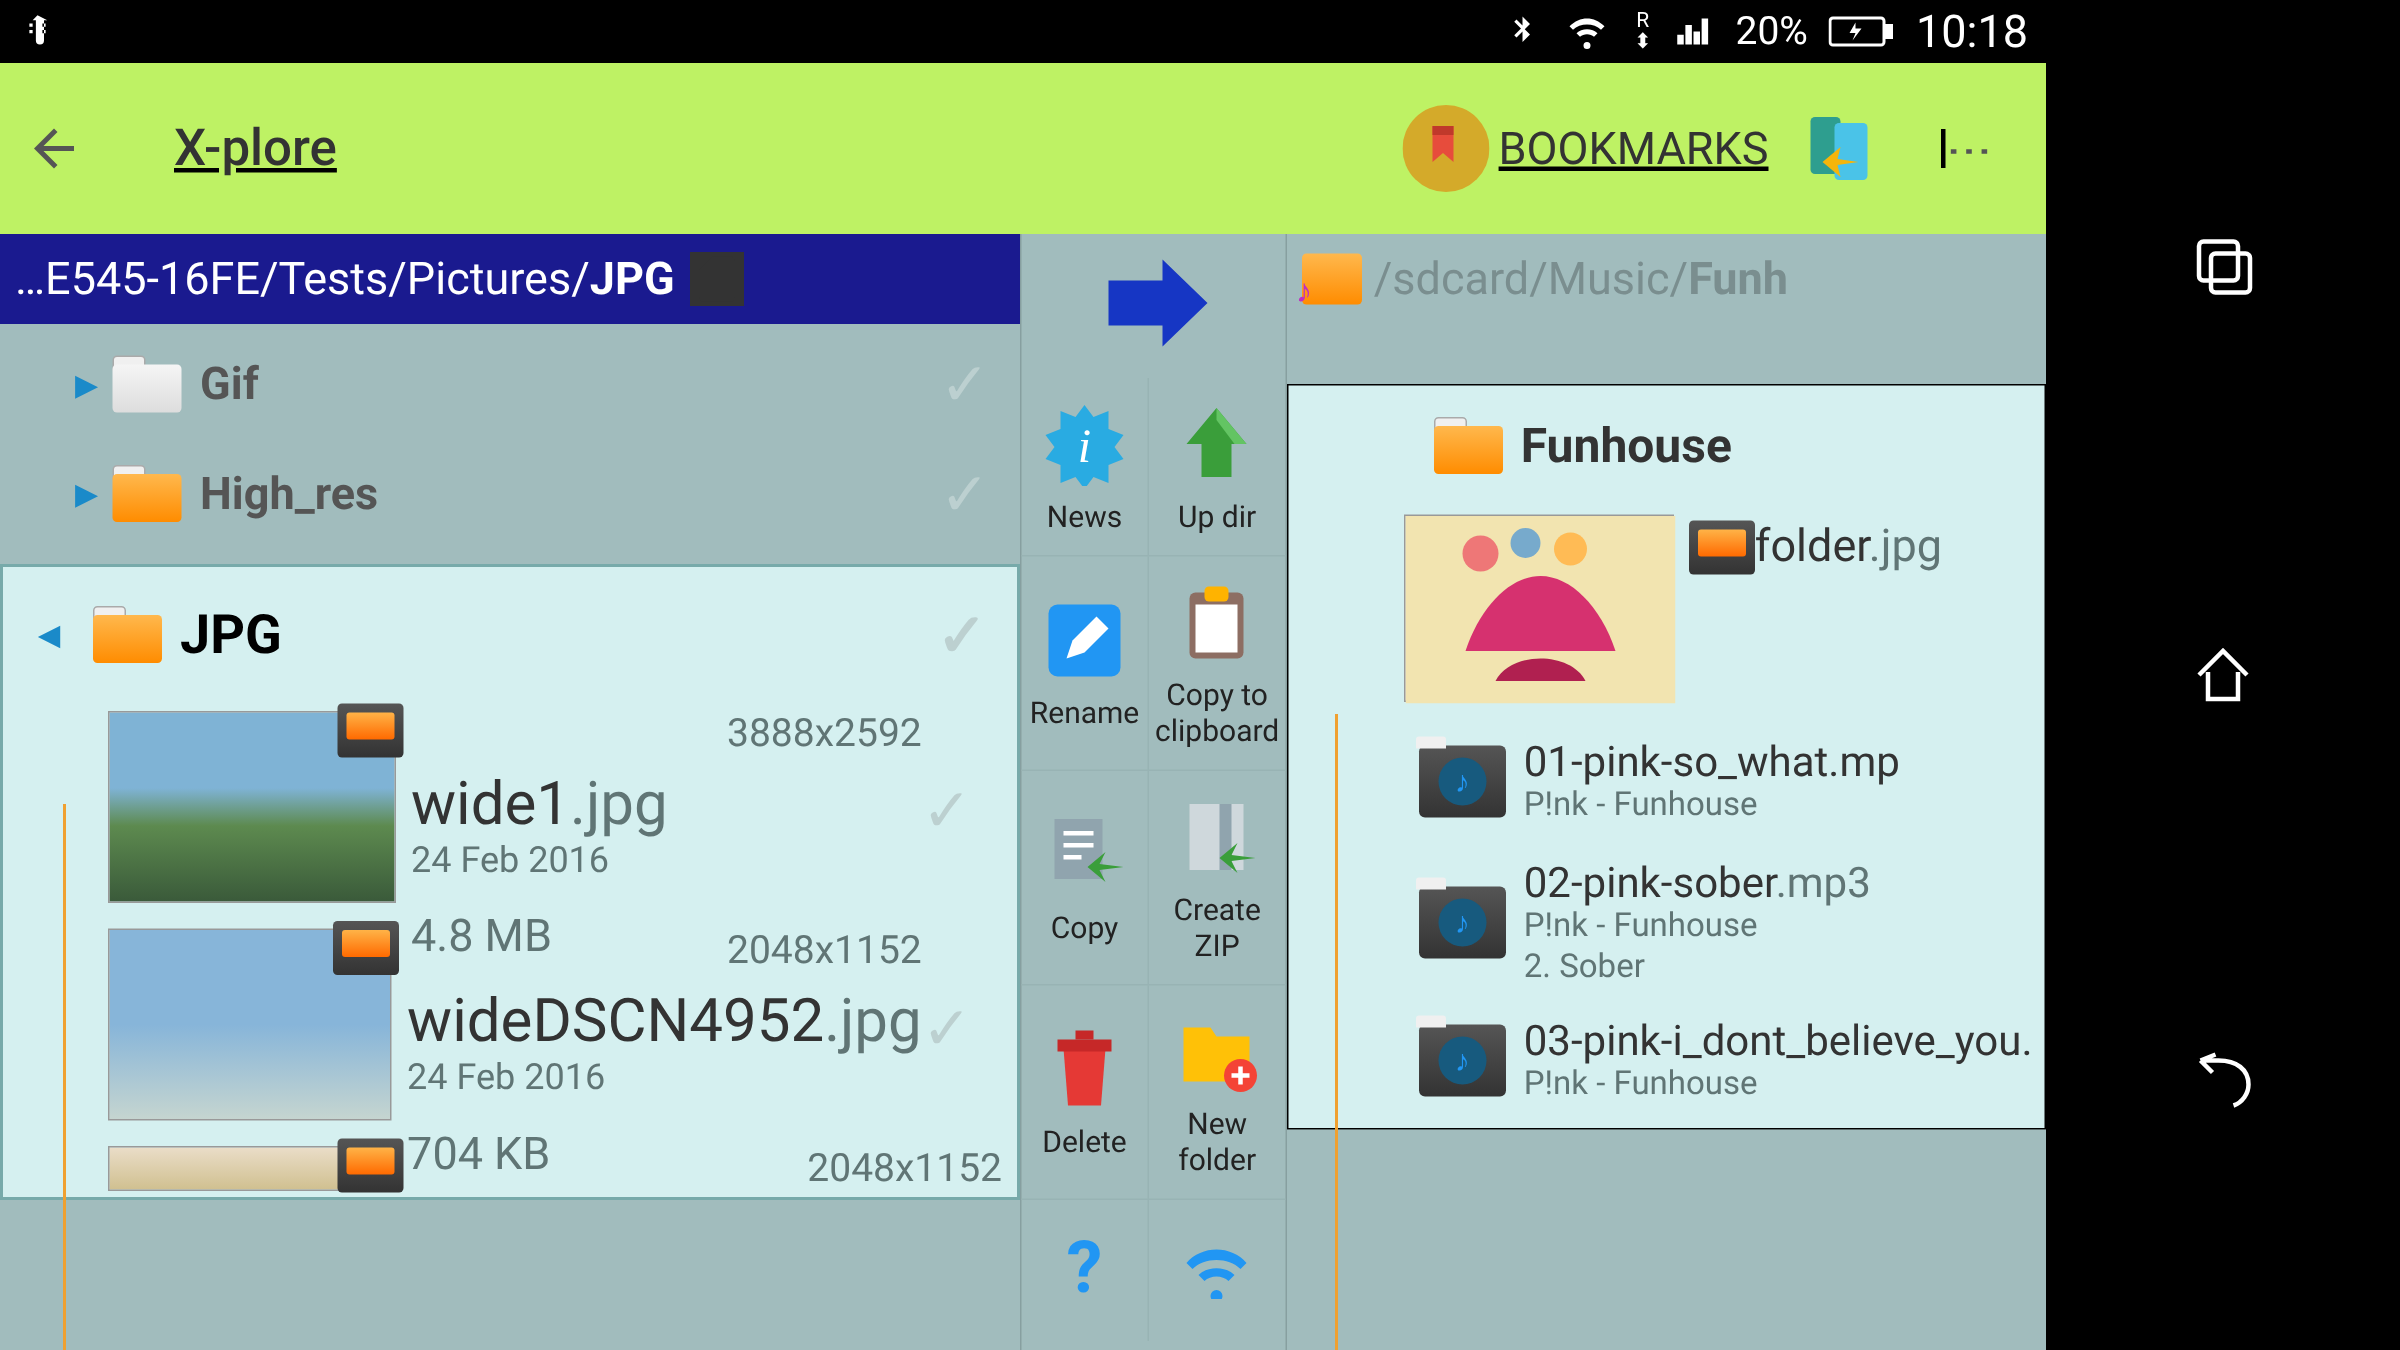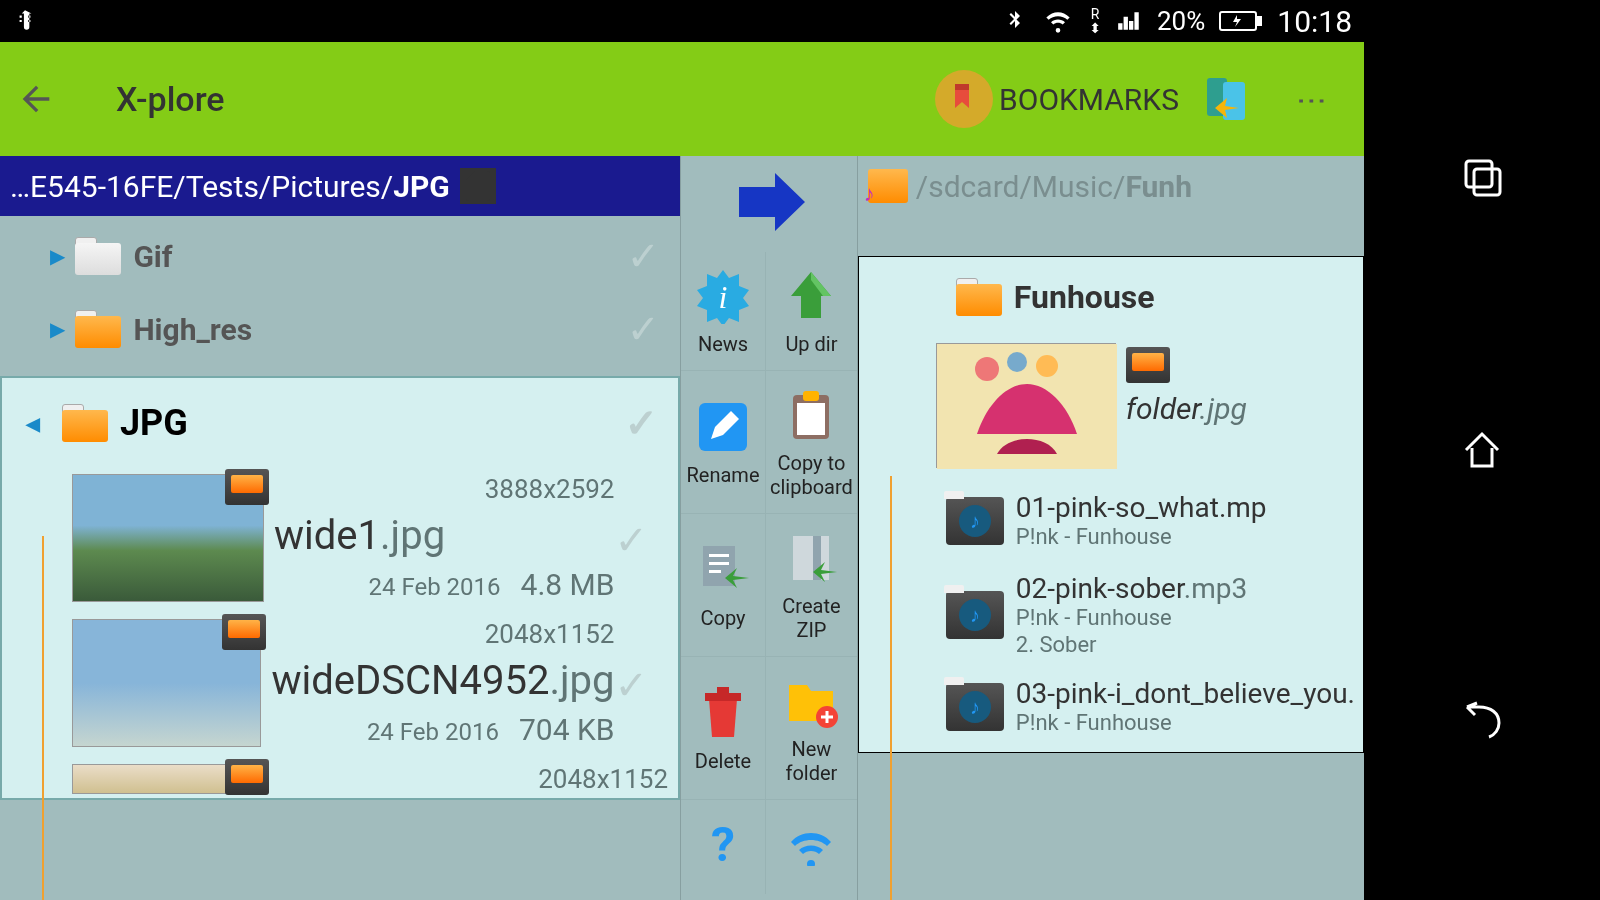--- a/index.html
+++ b/index.html
@@ -6,21 +6,21 @@
 body { font-family: Roboto, Arial, sans-serif; background: #000; width: 1600px; height: 900px; overflow: hidden; }
 .screen { width: 1364px; height: 900px; background: #a1bcbd; position: relative; }
 .navbar-right { position: absolute; right: 0; top: 0; width: 236px; height: 900px; background: #000; display: flex; flex-direction: column; align-items: center; justify-content: space-around; padding: 40px 0; }
 .nav-btn { width: 60px; height: 60px; display: flex; align-items: center; justify-content: center; color: #fff; }
 
 
 .statusbar { height: 42px; background: #000; color: #fff; display: flex; align-items: center; padding: 0 12px; font-size: 26px; }
 .statusbar .sb-right { margin-left: auto; display: flex; gap: 14px; align-items: center; }
 
 
-.toolbar { height: 114px; background: #84cc16; display: flex; align-items: center; padding: 0 16px; }
+.toolbar { height: 114px; background: #bef264; display: flex; align-items: center; padding: 0 16px; text-decoration: underline; }
 .back-arrow { font-size: 38px; color: #555; margin-right: 60px; }
 .app-title { font-size: 34px; color: #333; font-weight: 500; }
 .toolbar-actions { margin-left: auto; display: flex; align-items: center; gap: 20px; }
 .toolbar-action { display: flex; align-items: center; gap: 6px; font-size: 30px; color: #333; text-align: right; }
 .more-icon { font-size: 30px; color: #555; padding: 0 18px; letter-spacing: -4px; writing-mode: vertical-rl; }
 
 
 .panes { display: flex; height: calc(900px - 42px - 114px); justify-content: flex-end; }
 .pane-left { width: 680px; background: #a1bcbd; position: relative; }
 .pane-middle { width: 240px; background: #a1bcbd; border-left: 1px solid #879fa0; border-right: 1px solid #879fa0; display: flex; flex-direction: column; align-items: center; }
@@ -45,39 +45,39 @@
 .file-item { display: flex; align-items: flex-start; padding: 6px 10px 6px 70px; height: 145px; position: relative; }
 .thumb { width: 192px; height: 128px; background: #888; margin-right: 10px; position: relative; border: 1px solid #999; }
 .thumb.landscape { background: linear-gradient(to bottom, #7fb3d5 40%, #5d8a4f 60%, #3a5a3a 100%); }
 .thumb.statue { background: linear-gradient(to bottom, #87b5d9 50%, #c5d5d0 100%); }
 .thumb-overlay-icon { position: absolute; top: -6px; right: -6px; width: 44px; height: 36px; background: linear-gradient(#555, #333); border-radius: 3px; }
 .thumb-overlay-icon::after { content: ''; position: absolute; top: 6px; left: 6px; width: 32px; height: 18px; background: linear-gradient(#ffb347, #ff6a00); border-radius: 2px; }
 .file-details { flex: 1; display: flex; flex-direction: column; height: 128px; }
 .file-dim { text-align: right; color: #607575; font-size: 26px; margin-bottom: 8px; }
 .file-name { font-size: 40px; color: #333; }
 .file-ext { color: #607575; }
-.file-date-size { display: flex; justify-content: flex-end; gap: 20px; margin-top: auto; font-size: 24px; color: #607575; align-items: baseline; }
+.file-date-size { display: flex; justify-content: flex-end; gap: 20px; margin-top: auto; font-size: 24px; color: #607575; align-items: baseline; flex-direction: column; }
 .file-size { font-size: 30px; color: #607575; }
 
 
 .arrow-big { width: 80px; height: 80px; margin: 6px 0 10px; display: flex; align-items: center; justify-content: center; }
 .middle-grid { display: grid; grid-template-columns: 1fr 1fr; gap: 0; width: 100%; }
 .mid-cell { display: flex; flex-direction: column; align-items: center; justify-content: center; padding: 14px 4px; font-size: 20px; color: #222; border-bottom: 1px solid #98b3b4; text-align: center; }
 .mid-cell:nth-child(odd) { border-right: 1px solid #98b3b4; }
 .mid-icon { width: 60px; height: 60px; margin-bottom: 6px; display: flex; align-items: center; justify-content: center; font-size: 38px; }
 
 
 .right-path { height: 60px; display: flex; align-items: center; padding: 0 10px; font-size: 30px; color: #7a8e8f; white-space: nowrap; overflow: hidden; }
 .music-folder-icon { width: 40px; height: 34px; background: linear-gradient(#ffb84d, #ff8c00); margin-right: 8px; position: relative; border-radius: 3px; }
 .music-note { position: absolute; bottom: -4px; left: -4px; font-size: 22px; color: #c030c0; }
 .right-folder-header { display: flex; align-items: center; height: 80px; padding-left: 60px; font-size: 32px; font-weight: bold; color: #333; }
 .right-section { background: #d5f0f0; border: 1px solid #000000; margin-top: 40px; padding-left: 37px; }
 .right-file { display: flex; align-items: flex-start; padding: 6px 8px 6px 40px; }
 .right-thumb { width: 180px; height: 125px; background: linear-gradient(135deg, #f5e6b3, #e89abc); margin-right: 10px; border: 1px solid #999; position: relative; }
-.right-file-info { flex: 1; display: flex; flex-direction: column; padding-top: 4px; font-style: italic; }
+.right-file-info { flex: 1; display: flex; flex-direction: row; padding-top: 4px; }
 .right-file-name { font-size: 30px; color: #333; }
 .audio-item { display: flex; align-items: center; padding: 6px 8px 6px 50px; height: 94px; }
 .audio-icon { width: 58px; height: 48px; background: linear-gradient(#555, #333); border-radius: 4px; margin-right: 12px; position: relative; display: flex; align-items: center; justify-content: center; }
 .audio-icon::before { content: '♪'; color: #2196F3; background: #175a7e; width: 32px; height: 32px; border-radius: 50%; display: flex; align-items: center; justify-content: center; font-size: 20px; }
 .audio-icon::after { content: ''; position: absolute; top: -6px; left: -2px; width: 20px; height: 8px; background: #f0f0f0; border-radius: 2px 2px 0 0; }
 .audio-info { flex: 1; display: flex; flex-direction: column; overflow: hidden; }
 .audio-title { font-size: 28px; color: #333; white-space: nowrap; overflow: hidden; }
 .audio-sub { font-size: 22px; color: #607575; line-height: 1.2; }
 
 

